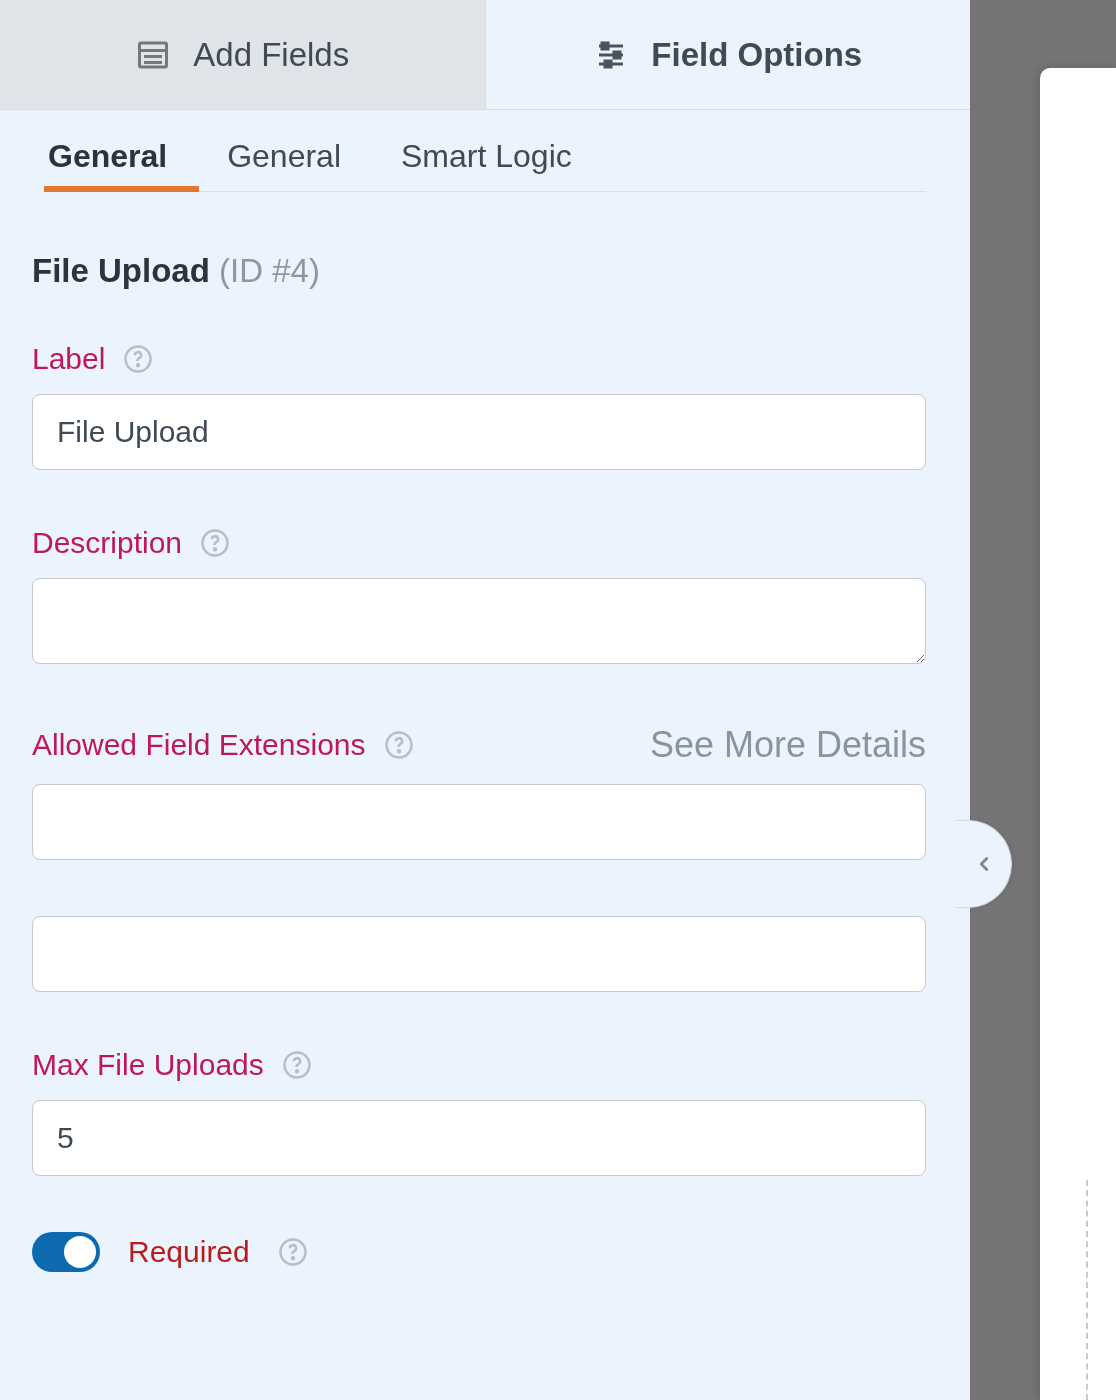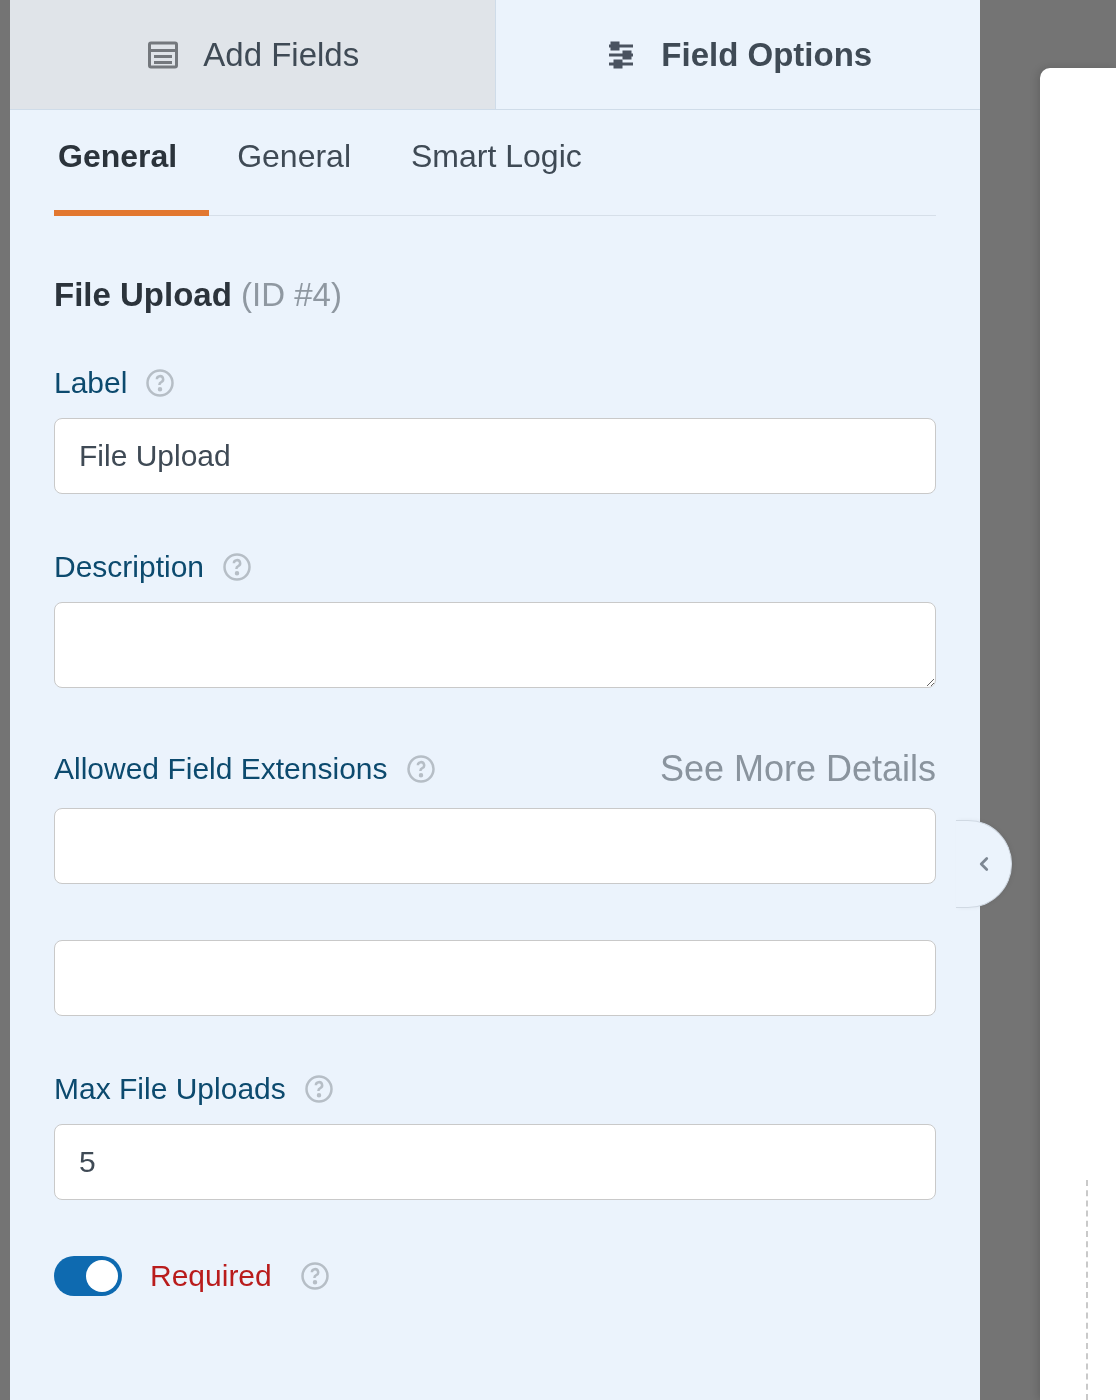--- a/index.html
+++ b/index.html
@@ -8,21 +8,21 @@
     font-family: -apple-system, BlinkMacSystemFont, "Segoe UI", Helvetica, Arial, sans-serif;
     background: #747474;
   }
   .stage {
     position: relative;
     width: 1116px;
     height: 1400px;
   }
   .panel {
     position: absolute;
-    left: 10px; top: 0;
+    left: 0; top: 0;
     width: 970px;
     height: 1400px;
     background: #ebf3fc;
   }
   
   .main-tabs {
     display: flex;
     height: 110px;
     border-bottom: 1px solid #cfdce9;
   }
@@ -48,40 +48,40 @@
   .sub-tabs-wrap {
     margin: 0 44px;
     border-bottom: 1px solid #d6dfe9;
     display: flex;
     gap: 52px;
     padding-top: 28px;
   }
   .sub-tab {
     font-size: 32px;
     color: #3f4a55;
-    padding: 0 4px 40px 4px;
+    padding: 0 4px 16px 4px;
     cursor: pointer;
     font-weight: 500;
     position: relative;
   }
   .sub-tab.active {
     font-weight: 700;
     color: #2b333b;
   }
   .sub-tab.active::after {
     content: "";
     position: absolute;
     left: -28px; right: -28px; bottom: -1px;
     height: 6px;
     background: #e27730;
   }
   .sub-tab:first-child.active::after { left: 0; right: -28px; }
 
   
-  .content { padding: 60px 44px 0 44px; }
+  .content { padding: 60px 44px 0 32px; }
   .section-title {
     font-size: 33px;
     font-weight: 700;
     color: #2b333b;
     margin-bottom: 52px;
   }
   .section-title .muted {
     font-weight: 500;
     color: #8f98a1;
   }
@@ -92,21 +92,21 @@
     justify-content: space-between;
     margin-bottom: 18px;
   }
   .field-label-left {
     display: flex;
     align-items: center;
     gap: 18px;
   }
   .field-label {
     font-size: 30px;
-    color: #0c4a6e;
+    color: #be185d;
     font-weight: 500;
   }
   .help-icon {
     width: 30px; height: 30px;
     display: inline-flex;
     align-items: center;
     justify-content: center;
   }
   .help-icon svg { display: block; }
   .link-right {

